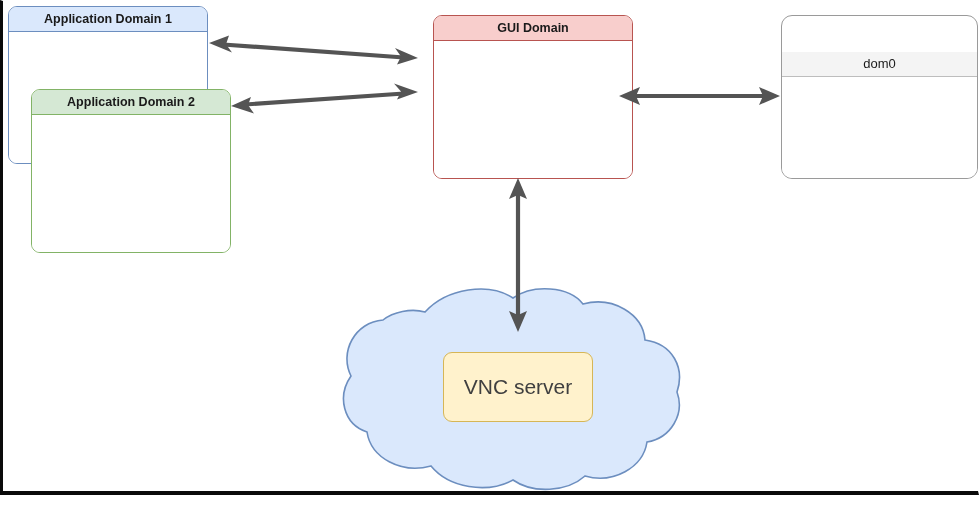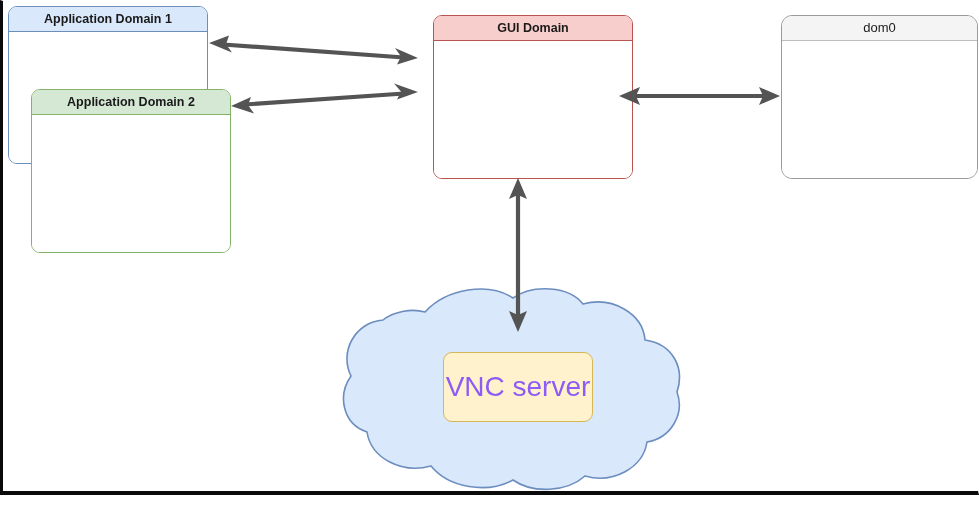--- a/index.html
+++ b/index.html
@@ -87,20 +87,21 @@
     left: 778px; top: 14px; width: 197px; height: 164px;
     border: 1.3px solid #9a9a9a;
     border-radius: 11px;
     z-index: 3;
   }
   #dom0 > .box-title {
     background: #f4f4f4;
     border-bottom: 1.3px solid #bdbdbd;
     font-weight: normal;
     font-size: 13px;
+    margin-top: 36px;
   }
 
   
   #cloud-shape {
     position: absolute;
     left: 334px;
     top: 281px;
     width: 348px;
     height: 212px;
     z-index: 1;
@@ -114,22 +115,22 @@
     box-sizing: border-box;
     background: #fff2cc;
     border: 1.3px solid #d6b656;
     border-radius: 9px;
     display: flex;
     align-items: center;
     justify-content: center;
     z-index: 6;
   }
   #vnc-server .vnc-label {
-    font-size: 28px;
-    color: #8b5cf6;
+    font-size: 21px;
+    color: #404040;
     white-space: nowrap;
   }
 
   
   #arrow-layer {
     position: absolute;
     left: 0; top: 0;
     width: 979px; height: 505px;
     z-index: 5;
     pointer-events: none;

